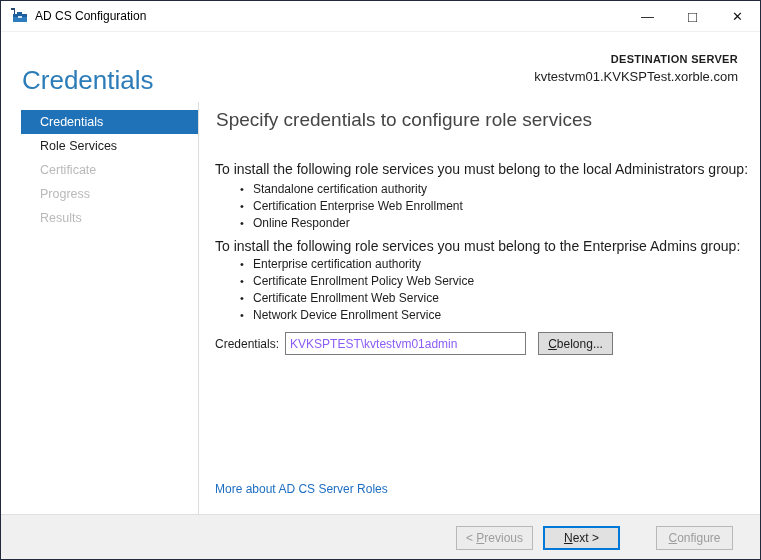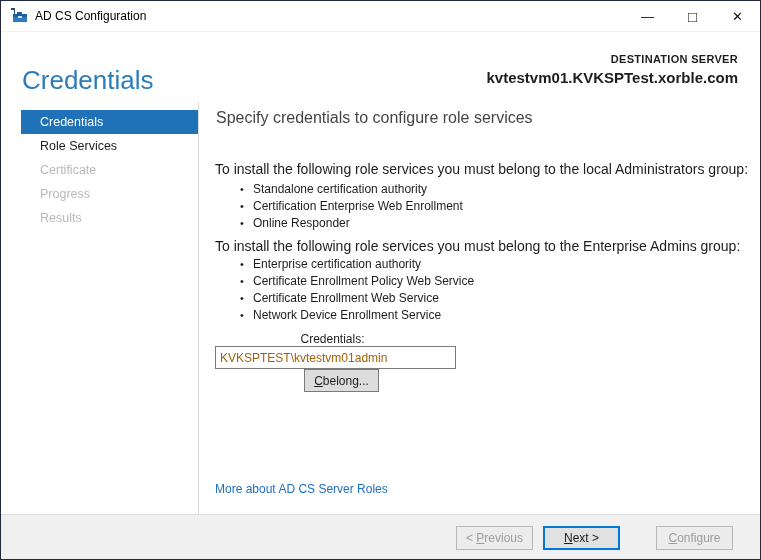--- a/index.html
+++ b/index.html
@@ -34,50 +34,50 @@
   }
   .win-btn.maxi { font-size: 15px; }
   
   .header { position: absolute; top: 32px; left: 0; right: 0; height: 69px; background: #fff; }
   .page-title {
     position: absolute; left: 21px; top: 32px;
     margin: 0; font-size: 26px; font-weight: 300; color: #2b7cb8; line-height: 30px;
   }
   .dest { position: absolute; right: 22px; top: 20px; text-align: right; }
   .dest-label { font-size: 11px; font-weight: 700; color: #1d1d1d; letter-spacing: .3px; }
-  .dest-server { margin-top: 4px; font-size: 15px; font-weight: 700; color: #1d1d1d; }
+  .dest-server { margin-top: 4px; font-size: 13px; font-weight: 400; color: #1d1d1d; }
   
   .sidebar { position: absolute; left: 20px; top: 109px; width: 177px; }
   .side-item {
     height: 24px; line-height: 24px; padding-left: 19px;
     font-size: 12.5px; color: #1d1d1d; cursor: default; white-space: nowrap;
   }
   .side-item.selected { background: #1f72b8; color: #ffffff; }
   .side-item.disabled { color: #b9b9b9; }
   .vdivider { position: absolute; left: 197px; top: 101px; height: 413px; width: 1px; background: #dcdcdc; }
   
   .content-heading {
     position: absolute; left: 215px; top: 108px;
-    margin: 0; font-size: 16px; font-weight: 400; color: #454545;
+    margin: 0; font-size: 19px; font-weight: 400; color: #454545;
   }
   .intro { position: absolute; left: 214px; margin: 0; font-size: 14px; color: #1d1d1d; }
   #intro-1 { top: 160px; }
   #intro-2 { top: 237px; }
   ul.bullets { position: absolute; left: 239px; margin: 0; padding: 0; list-style: none; }
   #bullets-1 { top: 179px; }
   #bullets-2 { top: 254px; }
   ul.bullets li { height: 17px; display: flex; align-items: center; font-size: 12px; color: #1d1d1d; }
   ul.bullets .bullet { width: 13px; font-size: 11px; color: #1d1d1d; }
   
-  .cred-row { position: absolute; left: 214px; top: 331px; display: flex; align-items: center; flex-direction: column; }
+  .cred-row { position: absolute; left: 214px; top: 331px; display: flex; align-items: center; }
   .cred-label { font-size: 12px; color: #1d1d1d; margin-right: 6px; }
   .cred-input {
     width: 241px; height: 23px;
     border: 1px solid #7a7a7a; background: #fff;
-    font-family: "Liberation Sans", sans-serif; font-size: 12px; color: #a16207;
+    font-family: "Liberation Sans", sans-serif; font-size: 12px; color: #8b5cf6;
     padding: 0 4px; outline: none;
   }
   .change-btn {
     margin-left: 12px; width: 75px; height: 23px;
     background: #dddddd; border: 1px solid #7a7a7a;
     font-family: "Liberation Sans", sans-serif; font-size: 12px; color: #1d1d1d;
     display: flex; align-items: center; justify-content: center; padding: 0;
   }
   .ak { text-decoration: underline; }
   

